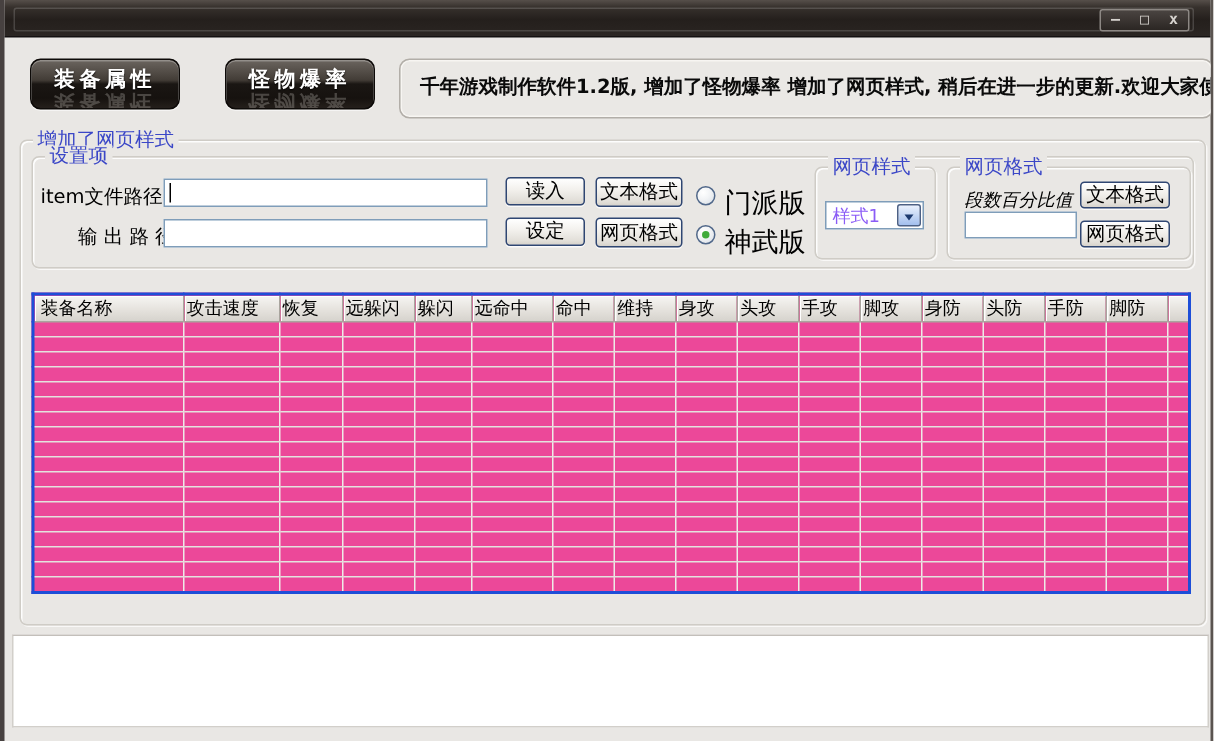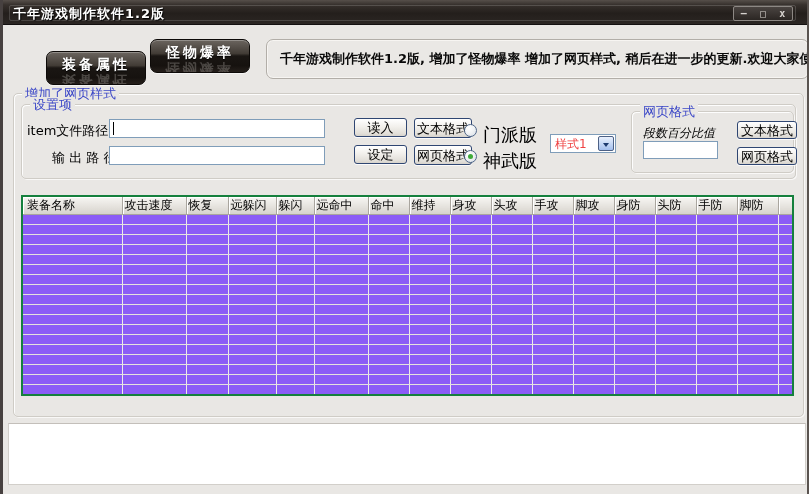--- a/index.html
+++ b/index.html
@@ -76,50 +76,50 @@
   .tb-input {
     position:absolute; border:1px solid #7f9db9; background:#fff;
     font:12px "DejaVu Sans", sans-serif; padding:0 3px; outline:none;
   }
   .caret { position:absolute; width:1px; height:13px; background:#000; }
   .xp-btn {
     position:absolute; border:1px solid #2f4672; border-radius:3px;
     background:linear-gradient(180deg,#ffffff 0%,#f2f0ec 45%,#e2dfd9 85%,#d7d3cc 100%);
     font:13px "DejaVu Sans", sans-serif; color:#000; 
     box-shadow:0 1px 0 rgba(255,255,255,0.8); cursor:pointer; padding:0;
-    line-height:17px; white-space:nowrap; overflow:hidden;margin-left:17px;
+    line-height:17px; white-space:nowrap; overflow:hidden;
   }
   .radio {
     position:absolute; width:13px; height:13px; border:1px solid #51688a;
     border-radius:50%; cursor:pointer;
     background:radial-gradient(circle at 35% 30%, #ffffff 0%, #f1f3f5 45%, #d6dde5 100%);
   }
   .radio.selected::after {
     content:""; position:absolute; left:3px; top:3px; width:5px; height:5px;
     border-radius:50%; background:#3faa3a;
   }
   .radio-label { position:absolute; font-size:18px; color:#000; white-space:nowrap; cursor:default; }
   
   #style-dd { position:absolute; left:547px; top:134px; width:66px; height:19px;
     border:1px solid #7f9db9; background:#fff; cursor:pointer; }
-  #style-dd .dd-text { position:absolute; left:4px; top:1px; font-size:12px; color:#ef4444; }
+  #style-dd .dd-text { position:absolute; left:4px; top:1px; font-size:12px; color:#8b5cf6; }
   #style-dd .dd-btn {
     position:absolute; right:1px; top:1px; width:16px; height:15px;
     border:1px solid #4d6185; border-radius:2px;
     background:linear-gradient(180deg,#eaf1fd 0%,#c3d6f4 55%,#a3bfee 100%);
   }
   #style-dd .dd-btn::after {
     content:""; position:absolute; left:4px; top:6px; width:0; height:0;
     border-left:3px solid transparent; border-right:3px solid transparent;
     border-top:4px solid #1c3a6e;
   }
   
   #attr-table {
     position:absolute; left:18px; top:195px; width:773px; height:189px;
-    border:2px solid #15803d; background:#8b5cf6; border-collapse:collapse;
+    border:2px solid #1d4ed8; background:#ec4899; border-collapse:collapse;
     table-layout:fixed;
   }
   #attr-table th {
     height:16px; font-weight:normal; font-size:12px; color:#000;
     background:linear-gradient(180deg,#f7f6f3 0%,#e4e1dc 60%,#d6d3cd 100%);
     border-right:1px solid #a9a59e; border-bottom:1px solid #a9a59e;
     box-shadow:inset 1px 1px 0 #ffffff;
     text-align:left; white-space:nowrap; overflow:hidden; padding:0 2px;
   }
   #attr-table th:first-child { text-align:left; padding-left:4px; }
@@ -132,29 +132,28 @@
     background:#ffffff; border:1px solid #d2cfca; border-top-color:#c3bfba;
   }
 </style>
 </head>
 <body>
 
 <div id="window">
 
   <div id="titlebar">
     <div class="title-inlay"></div>
-    <span id="window-title">千年游戏制作软件1.2版</span>
     <div id="win-controls">
       <span>–</span>
       <span>□</span>
       <span>x</span>
     </div>
   </div>
 
-  <div class="dark-btn" style="left:43px; top:39px;margin-top:12px;">
+  <div class="dark-btn" style="left:17px; top:39px;">
     <span class="lbl">装备属性</span>
     <span class="refl">装备属性</span>
   </div>
   <div class="dark-btn" style="left:147px; top:39px;">
     <span class="lbl">怪物爆率</span>
     <span class="refl">怪物爆率</span>
   </div>
 
   <div id="notice">
     <span>千年游戏制作软件1.2版, 增加了怪物爆率 增加了网页样式, 稍后在进一步的更新.欢迎大家使用！</span>
@@ -178,20 +177,23 @@
   <button class="xp-btn" style="left:334px; top:118px; width:53px; height:19px;">读入</button>
   <button class="xp-btn" style="left:394px; top:118px; width:58px; height:20px;">文本格式</button>
   <button class="xp-btn" style="left:334px; top:145px; width:53px; height:19px;">设定</button>
   <button class="xp-btn" style="left:394px; top:145px; width:58px; height:20px;">网页格式</button>
 
   <span class="radio" style="left:461px; top:124px;"></span>
   <span class="radio-label" style="left:480px; top:123px;">门派版</span>
   <span class="radio selected" style="left:461px; top:150px;"></span>
   <span class="radio-label" style="left:480px; top:149px;">神武版</span>
 
+  <div class="group" style="left:540px; top:111px; width:81px; height:62px;">
+    <span class="group-caption">网页样式</span>
+  </div>
   <div id="style-dd">
     <span class="dd-text">样式1</span>
     <span class="dd-btn"></span>
   </div>
 
   <div class="group" style="left:628px; top:111px; width:163px; height:62px;">
     <span class="group-caption">网页格式</span>
   </div>
   <span class="fld-label" style="left:640px; top:125px; font-size:12px;font-style:italic;">段数百分比值</span>
   <input class="tb-input" style="left: 640px; top: 141px; width: 75px; height: 18px;" value="">

